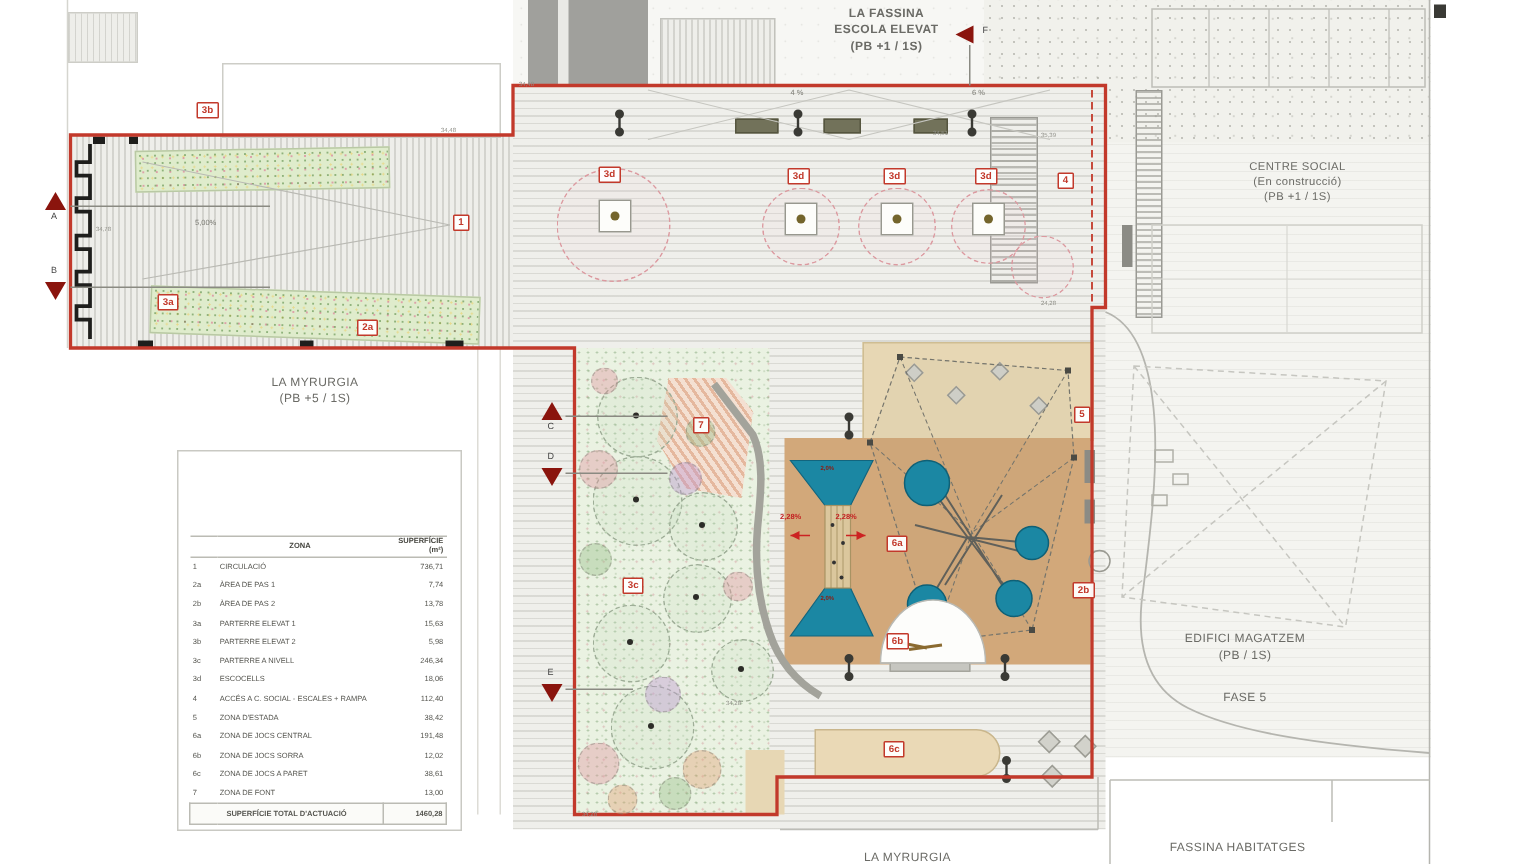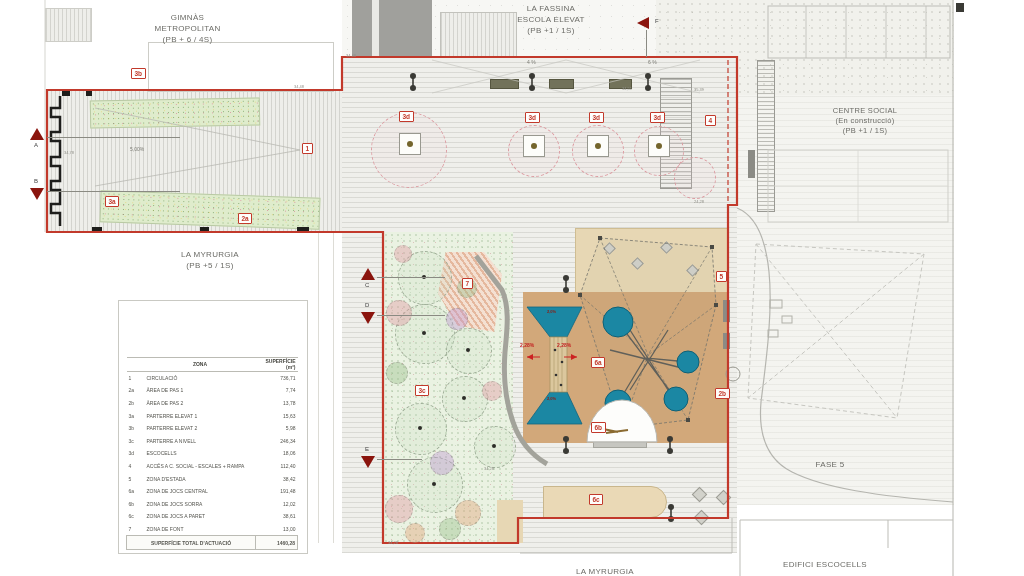--- a/index.html
+++ b/index.html
@@ -186,41 +186,40 @@
     <rect x="92" y="227" width="10" height="5" fill="#1e1e1c"></rect>
       <rect x="200" y="227" width="9" height="5" fill="#1e1e1c"></rect>
     <rect x="297" y="227" width="12" height="5" fill="#1e1e1c"></rect>
       <rect x="62" y="91" width="8" height="5" fill="#1e1e1c"></rect>
     <rect x="86" y="91" width="6" height="5" fill="#1e1e1c"></rect>
 
     <polygon points="342,57 737,57 737,205 728,205 728,518 518,518 518,543 383,543 383,232 47,232 47,90 342,90" fill="none" stroke="#c2392b" stroke-width="2.2"></polygon>
     <path d="M728,60 V203" stroke="#c2392b" stroke-width="1.2" stroke-dasharray="5 3" fill="none"></path>
   </svg>
 
-  <div class="abs blabel" style="left:95px;top:12px;width:185px;">
-    <div>GIMNÀS</div>
-      <div>METROPOLITAN</div>
-      <div>(PB + 6 / 4S)</div>
-  </div>
-  <div class="abs blabel" style="left:456px;top:3px;width:190px;">
+  <div class="abs blabel" style="left:496px;top:3px;width:190px;font-weight:bold;">
     <div>LA FASSINA</div>
       <div>ESCOLA ELEVAT</div>
       <div>(PB +1 / 1S)</div>
   </div>
   <div class="abs blabel sm" style="left:790px;top:106px;width:150px;">
     <div>CENTRE SOCIAL</div>
       <div>(En construcció)</div>
       <div>(PB +1 / 1S)</div>
   </div>
   <div class="abs blabel" style="left:120px;top:249px;width:180px;">
     <div>LA MYRURGIA</div>
       <div>(PB +5 / 1S)</div>
   </div>
+  <div class="abs blabel" style="left:745px;top:420px;width:170px;">
+    <div>EDIFICI MAGATZEM</div>
+      <div>(PB / 1S)</div>
+  </div>
   <div class="abs blabel" style="left:745px;top:459px;width:170px;">FASE 5</div>
-  <div class="abs blabel" style="left:725px;top:559px;width:200px;">EDIFICI ESCOCELLS</div>
+  <div class="abs blabel" style="left:725px;top:559px;width:200px;">FASSINA HABITATGES</div>
   <div class="abs blabel" style="left:525px;top:566px;width:160px;">LA MYRURGIA</div>
 
   <div class="abs" id="legend-card">
     <table id="legend-table">
         <tbody>
           <tr class="hdr">
             <td></td>
             <td style="text-align:center">ZONA</td>
             <td class="v">SUPERFÍCIE (m²)</td>
           </tr>

